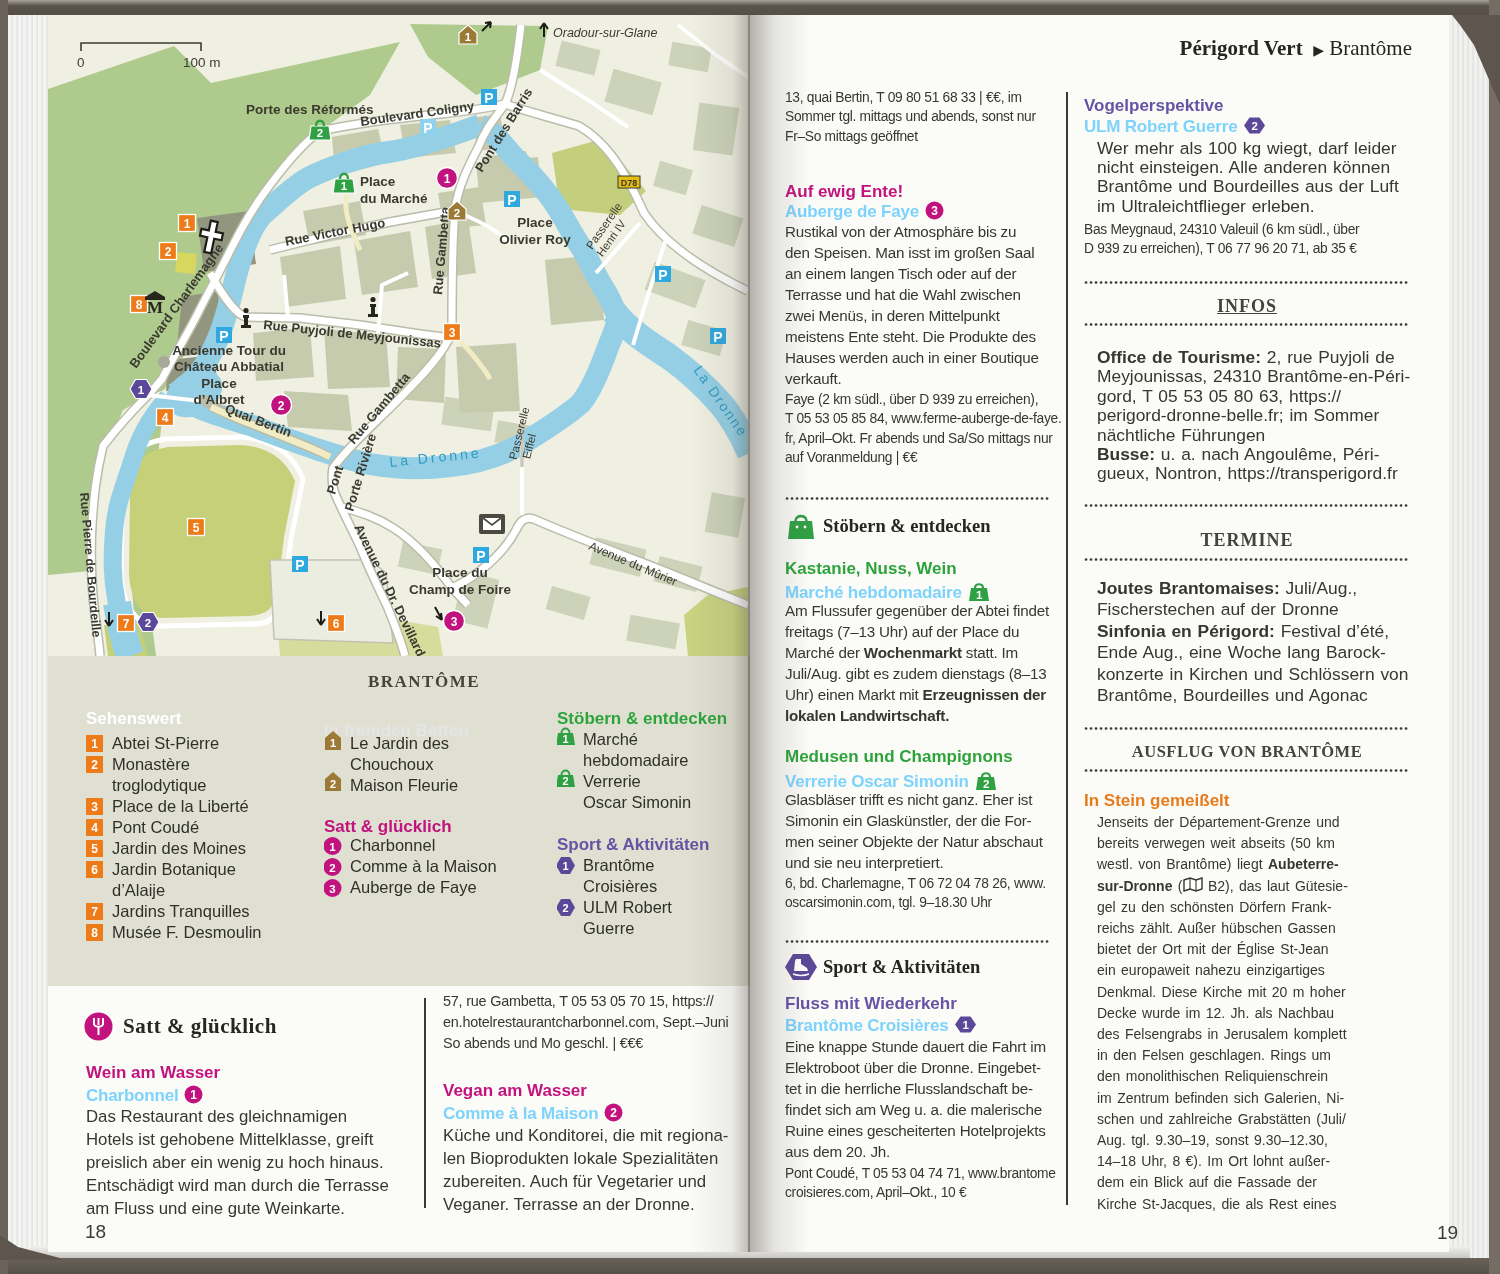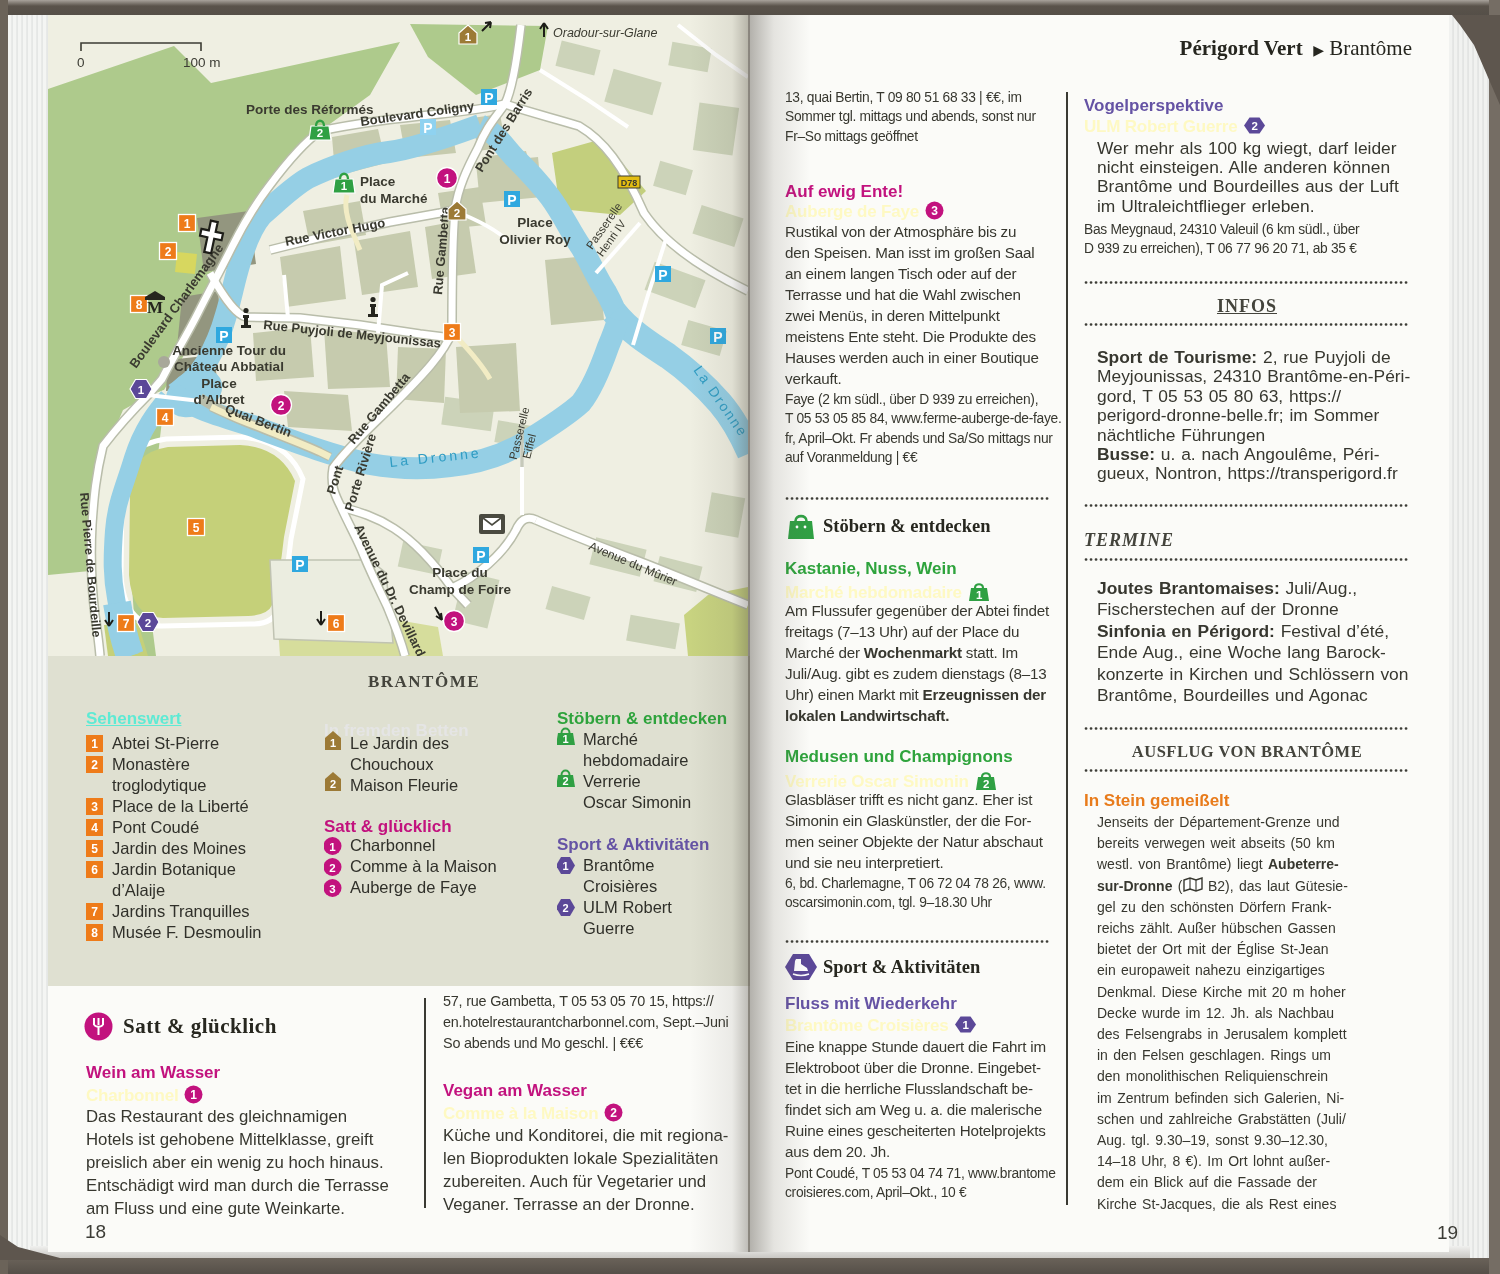--- a/index.html
+++ b/index.html
@@ -25,21 +25,21 @@
     background:linear-gradient(90deg,rgba(80,75,66,0.42) 0%,rgba(90,85,75,0.14) 40%,rgba(0,0,0,0) 100%);}
   
   .serif{font-family:"Liberation Serif",serif;}
   .pgnum{font-size:19px;color:#3c3c36;}
   .disp{font-family:"Liberation Serif",serif;font-weight:bold;color:#44443c;
         letter-spacing:4px;font-size:20px;}
   .h-mag{color:#c2127e;font-weight:bold;font-size:17px;}
   .h-grn{color:#2ea33c;font-weight:bold;font-size:17px;}
   .h-pur{color:#6553a4;font-weight:bold;font-size:17px;}
   .h-org{color:#e87b1b;font-weight:bold;font-size:17px;}
-  .ttl{color:#fef9c3;font-weight:bold;font-size:17px;letter-spacing:-0.2px;}
+  .ttl{color:#7dd3fc;font-weight:bold;font-size:17px;letter-spacing:-0.2px;}
   .body-a{font-size:15.2px;line-height:21px;color:#37372f;letter-spacing:-0.2px;}
   .body-b{font-size:17.3px;line-height:22.2px;color:#37372f;margin-left:13px;}
   .small-a{font-size:13.8px;line-height:19.4px;color:#37372f;letter-spacing:-0.3px;}
   .body-c{font-size:16.8px;line-height:23px;color:#37372f;}
   .small-c{font-size:14.4px;line-height:21px;color:#37372f;letter-spacing:-0.2px;}
   .legh{font-size:17px;font-weight:bold;}
 </style>
 </head>
 <body>
 
@@ -452,21 +452,21 @@
   <path d="M273,596 L273,610 M273,610 L269,604 M273,610 L277,604" stroke="#1d1d18" stroke-width="2" fill="none"></path>
 
   <path d="M387,592 L394,605 M394,605 L388,601 M394,605 L393,598" stroke="#1d1d18" stroke-width="2" fill="none"></path>
 </svg>
 
 <div class="abs" style="left:48px;top:656px;width:702px;height:330px;background:#dfe0d1;"></div>
 
 <div class="abs disp" style="left:73px;top:672px;width:702px;text-align:center;font-size:17px;letter-spacing:1.5px;">BRANTÔME</div>
 
 <div class="abs" style="left:86px;top:709px;width:240px;height:255px;">
-  <div class="legh abs" style="left:0;top:0;color:#5eead4;text-decoration:underline;">Sehenswert</div>
+  <div class="legh abs" style="left:0;top:0;color:#ffffff;">Sehenswert</div>
   <svg class="abs" style="left:0;top:0;" width="240" height="255">
     <g font-family="Liberation Sans,sans-serif">
       <g>
         <rect x="0" y="26" width="17" height="17" fill="#ee7b19"></rect>
           <text x="8.5" y="39" text-anchor="middle" font-size="12" font-weight="bold" fill="#fff">1</text>
         <rect x="0" y="47" width="17" height="17" fill="#ee7b19"></rect>
           <text x="8.5" y="60" text-anchor="middle" font-size="12" font-weight="bold" fill="#fff">2</text>
         <rect x="0" y="89" width="17" height="17" fill="#ee7b19"></rect>
           <text x="8.5" y="102" text-anchor="middle" font-size="12" font-weight="bold" fill="#fff">3</text>
         <rect x="0" y="110" width="17" height="17" fill="#ee7b19"></rect>
@@ -681,27 +681,27 @@
     <line x1="2" y1="2.5" x2="324" y2="2.5" stroke="#3c3c36" stroke-width="2.7" stroke-dasharray="0.1 4.9" stroke-linecap="round"></line>
   </svg>
 
 <div class="abs disp" style="left:1084px;top:296px;width:326px;text-align:center;font-size:18px;letter-spacing:1px;text-decoration:underline;">INFOS</div>
 
 <svg class="abs" style="left:1084px;top:322px;" width="326" height="5">
     <line x1="2" y1="2.5" x2="324" y2="2.5" stroke="#3c3c36" stroke-width="2.7" stroke-dasharray="0.1 4.9" stroke-linecap="round"></line>
   </svg>
 
 <div class="abs body-b" style="left:1084px;top:348px;width:340px;line-height:19.4px;font-size:17.4px;word-spacing:1px;">
-<b>Sport de Tourisme:</b> 2, rue Puyjoli de<br>Meyjounissas, 24310 Brantôme-en-Péri-<br>gord, T 05 53 05 80 63, https://<br>perigord-dronne-belle.fr; im Sommer<br>nächtliche Führungen<br><b>Busse:</b> u. a. nach Angoulême, Péri-<br>gueux, Nontron, https://transperigord.fr</div>
+<b>Office de Tourisme:</b> 2, rue Puyjoli de<br>Meyjounissas, 24310 Brantôme-en-Péri-<br>gord, T 05 53 05 80 63, https://<br>perigord-dronne-belle.fr; im Sommer<br>nächtliche Führungen<br><b>Busse:</b> u. a. nach Angoulême, Péri-<br>gueux, Nontron, https://transperigord.fr</div>
 
 <svg class="abs" style="left:1084px;top:503px;" width="326" height="5">
     <line x1="2" y1="2.5" x2="324" y2="2.5" stroke="#3c3c36" stroke-width="2.7" stroke-dasharray="0.1 4.9" stroke-linecap="round"></line>
   </svg>
 
-<div class="abs disp" style="left:1084px;top:530px;width:326px;font-size:18px;letter-spacing:1px;font-style:italic;">TERMINE</div>
+<div class="abs disp" style="left:1084px;top:530px;width:326px;text-align:center;font-size:18px;letter-spacing:1px;">TERMINE</div>
 
 <svg class="abs" style="left:1084px;top:557px;" width="326" height="5">
     <line x1="2" y1="2.5" x2="324" y2="2.5" stroke="#3c3c36" stroke-width="2.7" stroke-dasharray="0.1 4.9" stroke-linecap="round"></line>
   </svg>
 
 <div class="abs body-b" style="left:1084px;top:578px;width:340px;line-height:21.4px;font-size:17.4px;word-spacing:1px;">
 <b>Joutes Brantomaises:</b> Juli/Aug.,<br>Fischerstechen auf der Dronne<br><b>Sinfonia en Périgord:</b> Festival d’été,<br>Ende Aug., eine Woche lang Barock-<br>konzerte in Kirchen und Schlössern von<br>Brantôme, Bourdeilles und Agonac</div>
 
 <svg class="abs" style="left:1084px;top:726px;" width="326" height="5">
     <line x1="2" y1="2.5" x2="324" y2="2.5" stroke="#3c3c36" stroke-width="2.7" stroke-dasharray="0.1 4.9" stroke-linecap="round"></line>

